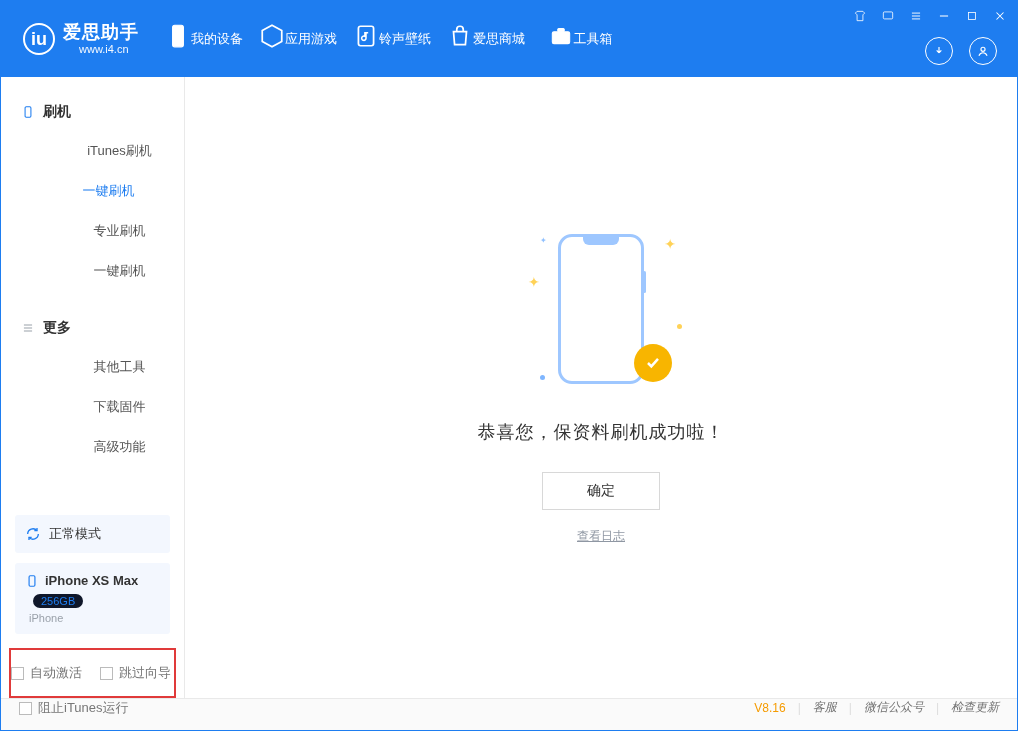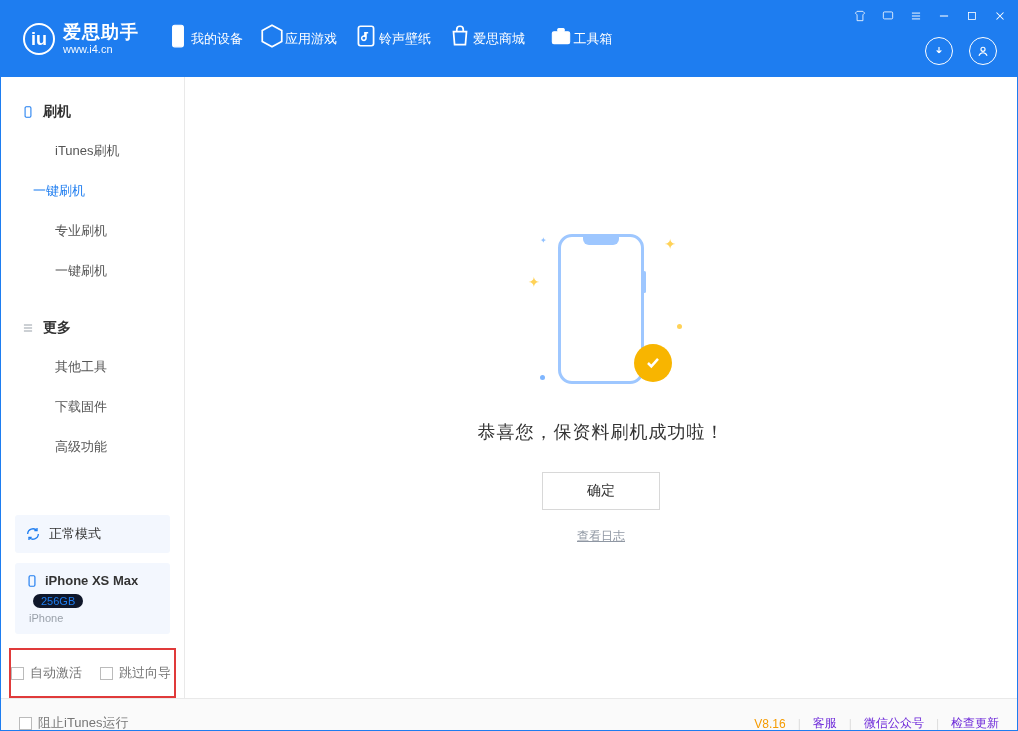--- a/index.html
+++ b/index.html
@@ -14,21 +14,21 @@
   color: #fff;
   position: relative;
 }
 .logo { display: flex; align-items: center; padding: 0 18px 0 22px; }
 .logo-badge {
   width: 32px; height: 32px; border: 2px solid #fff; border-radius: 50%;
   display: flex; align-items: center; justify-content: center;
   font-weight: 700; font-size: 18px; margin-right: 8px;
 }
 .logo-text .cn { font-size: 18px; font-weight: 700; line-height: 1.1; letter-spacing: 1px; }
-.logo-text .en { font-size: 11px; opacity: .95; }
+.logo-text .en { font-size: 11px; opacity: .95; margin-left: 16px; }
 
 .tabs { display: flex; }
 .tab {
   width: 94px; text-align: center; color: #fff;
   display: flex; flex-direction: row; align-items: center; justify-content: center;
   font-size: 13px; cursor: pointer;
 }
 .tab.active { background: rgba(255,255,255,0.16); }
 .tab .ticon { width: 26px; height: 26px; margin-bottom: 6px; fill: #fff; stroke: #fff; }
 
@@ -36,21 +36,21 @@
 .win-controls .wc { width: 18px; height: 18px; display:flex; align-items:center; justify-content:center; cursor:pointer; }
 .win-controls svg { stroke:#fff; fill:none; }
 
 .header-right { position: absolute; right: 20px; bottom: 12px; display:flex; gap:16px; }
 .circle-icon { width:28px; height:28px; border:1.6px solid #fff; border-radius:50%; display:flex; align-items:center; justify-content:center; cursor:pointer; }
 .circle-icon svg{ stroke:#fff; fill:none; }
 
 
 .body { display:flex; height: calc(731px - 76px - 34px); }
 .sidebar { width: 184px; border-right:1px solid #e9e9e9; display:flex; flex-direction:column; }
-.side-scroll{ flex:1; overflow:auto; padding-top:16px; }
+.side-scroll{ flex:1; overflow:auto; padding-top:16px;text-align:center; }
 
 .group-header{
   display:flex; align-items:center; gap:8px;
   padding: 10px 20px; color:#333; font-size:14px; font-weight:600;
 }
 .group-header .gicon{ width:14px; height:14px; }
 .side-item{
   padding:11px 0 11px 54px; font-size:13px; color:#555; cursor:pointer;
 }
 .side-active{ color:#1e7df0;padding-left:32px; }
@@ -100,26 +100,26 @@
 .success-text{ font-size:18px; color:#333; letter-spacing:1px; }
 .ok-btn{
   margin-top:28px; padding:9px 44px; border:1px solid #d8d8d8; background:#fff;
   font-size:14px; color:#333; cursor:pointer;
 }
 .log-link{ margin-top:18px; font-size:12px; color:#8f97a3; text-decoration:underline; cursor:pointer; }
 
 
 .footer{
   height:34px; border-top:1px solid #e9e9e9; background:#fafafa;
-  display:flex; align-items:flex-end; padding:0 18px; font-size:12px; color:#888;
+  display:flex; align-items:flex-start; padding:0 18px; font-size:12px; color:#888;
 }
 .footer .left{ display:flex; align-items:center; gap:6px; flex:1;}
 .footer .right{ display:flex; align-items:center; gap:12px; }
 .footer .sep{ color:#ddd; }
-.footer a{ color:#6d28d9; cursor:pointer; }
+.footer a{ color:#737373; cursor:pointer;font-style:italic; }
 .ver{ color:#f59b00; }
 </style>
 </head>
 <body>
 
 <div class="header">
   <div class="logo">
     <div class="logo-badge">iu</div>
     <div class="logo-text">
       <div class="cn">爱思助手</div>

